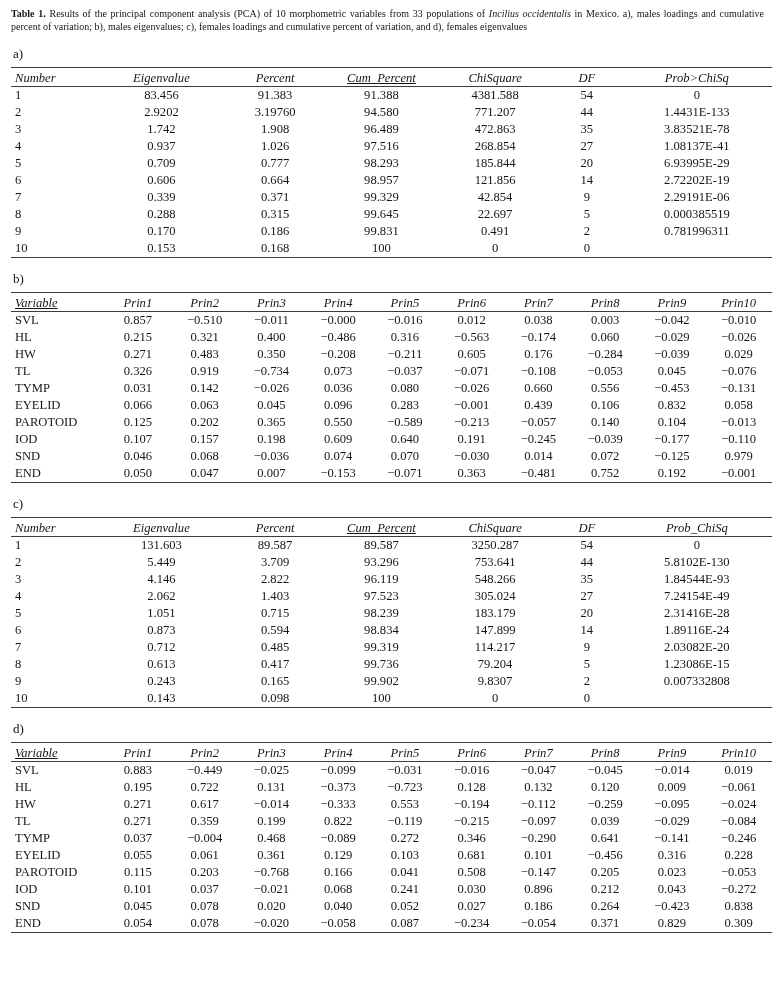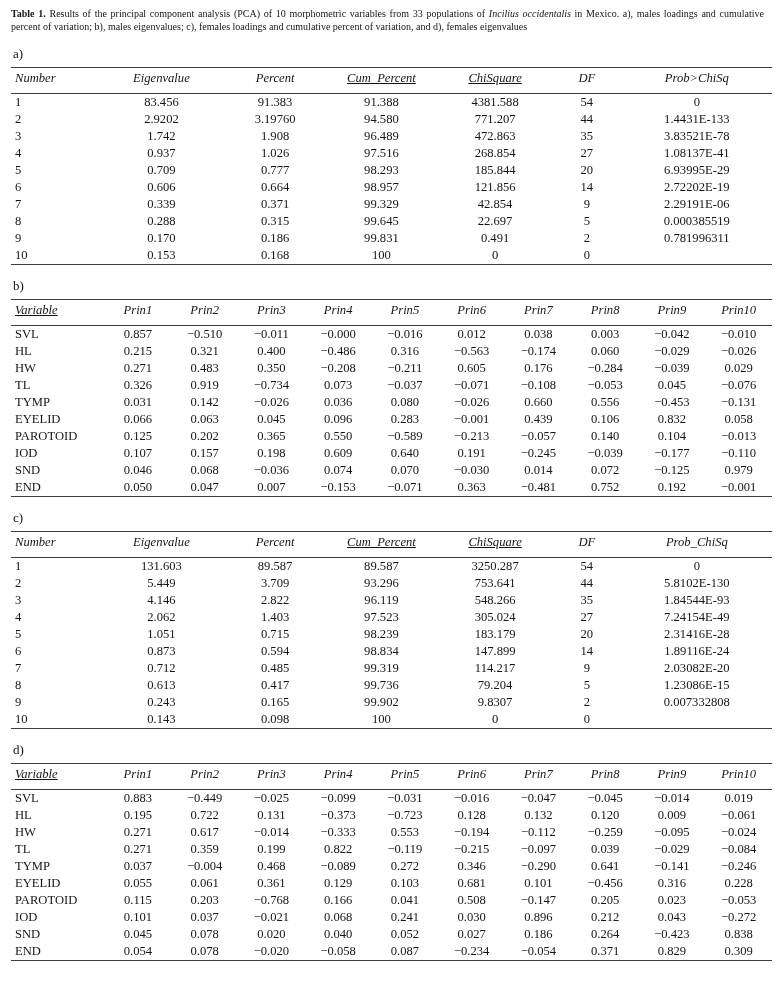--- a/index.html
+++ b/index.html
@@ -43,32 +43,32 @@
   th, td {
     font-weight: normal;
     text-align: center;
     padding: 1px 2px;
     white-space: nowrap;
     overflow: hidden;
   }
   thead th {
     font-style: italic;
     padding-top: 3px;
-    padding-bottom: 7px;
+    padding-bottom: 0;
   }
   th:first-child, td:first-child {
     text-align: left;
     padding-left: 4px;
   }
   
   .eigen th:nth-child(1) { width: 11%; }
   .eigen th:nth-child(2) { width: 17%; }
   .eigen th:nth-child(3) { width: 13%; }
   .eigen th:nth-child(4) { width: 15%; text-decoration: underline; }
-  .eigen th:nth-child(5) { width: 15%; text-decoration: underline; }
+  .eigen th:nth-child(5) { width: 15%; }
   .eigen th:nth-child(6) { width: 9%;  }
   .eigen th:nth-child(7) { width: 20%; margin-top: 26px; }
   
   .prin th:nth-child(1) { width: 11.5%; text-decoration: underline; }
 </style>
 </head>
 <body>
 
 <div class="page">
 

